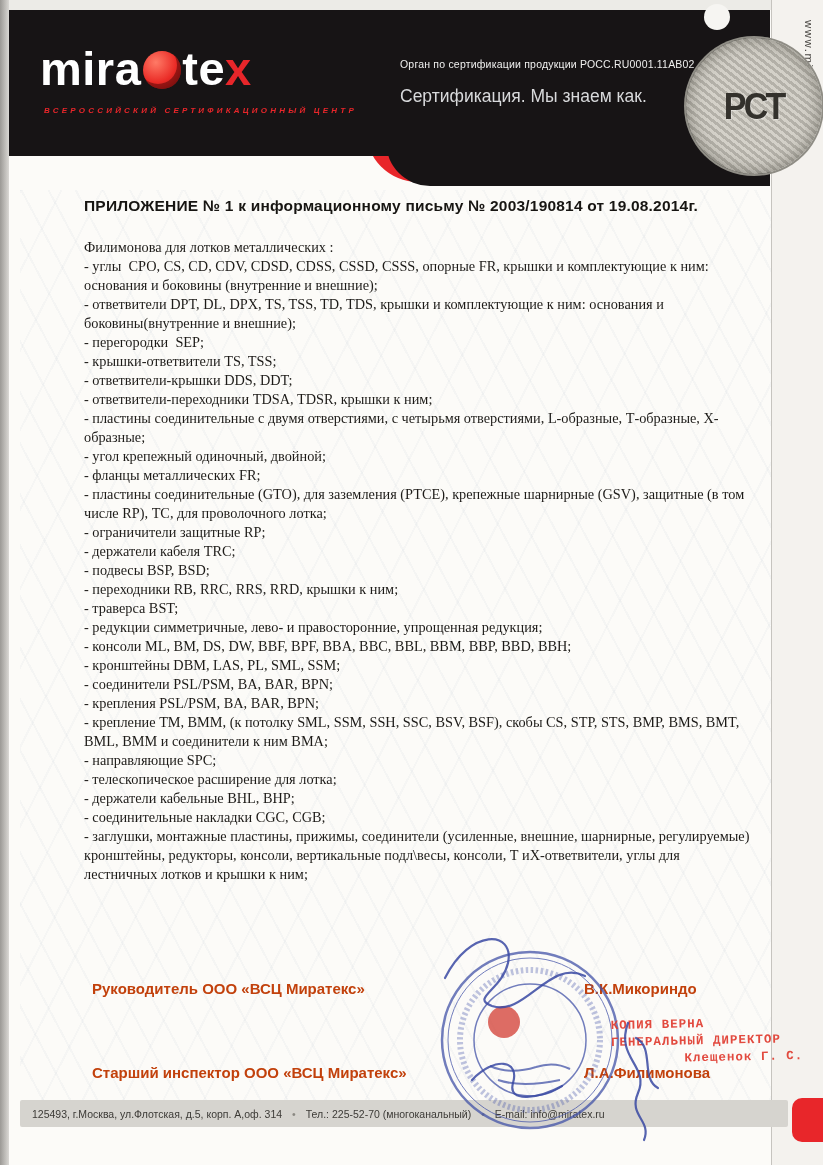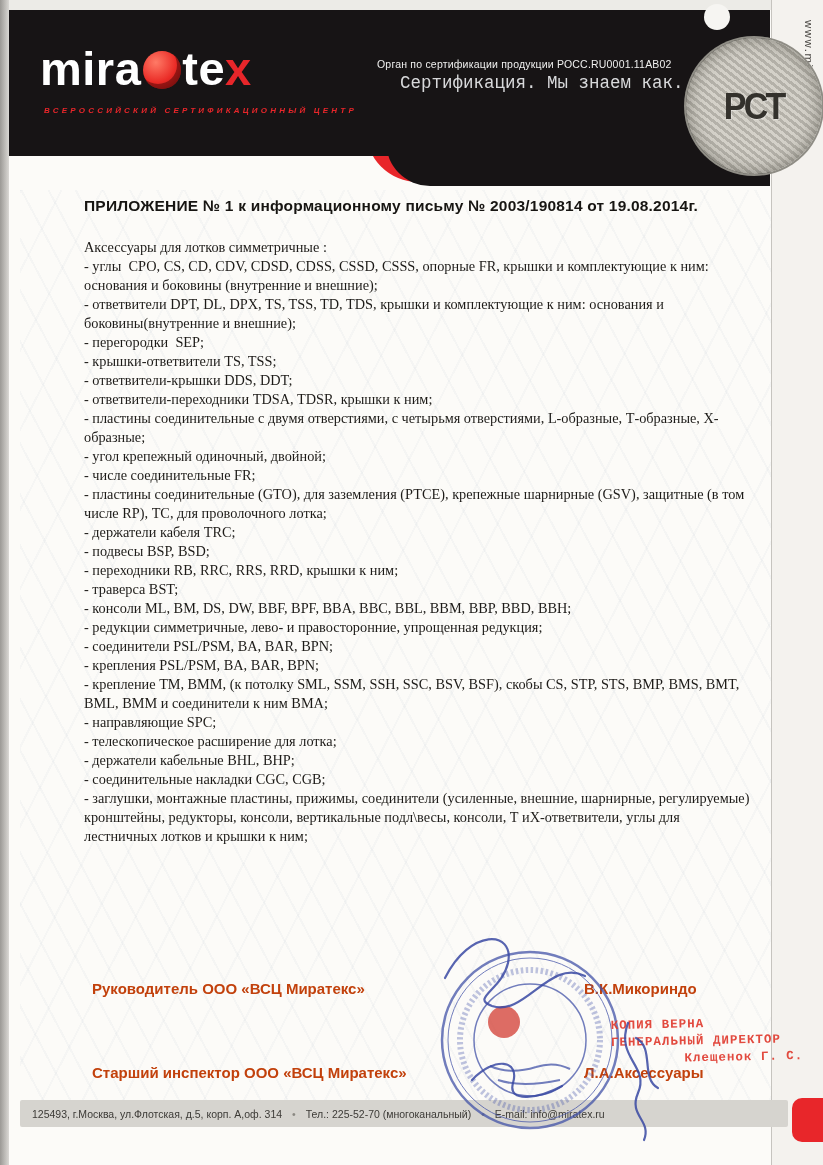--- a/index.html
+++ b/index.html
@@ -25,22 +25,22 @@
   .header { position:absolute; left:8px; top:10px; width:762px; height:146px;
                background:#171415; z-index:4; }
   .logo { position:absolute; left:32px; top:28px; height:60px; display:flex; align-items:center;
                font-weight:bold; font-size:47px; color:#ffffff; letter-spacing:.5px; }
   .logo .red { color:#e8262a; }
   .logo-sphere { display:inline-block; width:38px; height:38px; border-radius:50%; margin:4px 1px 0 2px;
                background:radial-gradient(circle at 34% 30%, #ff7a66 0%, #ea2b26 55%, #8e1212 100%);
                box-shadow:inset -4px -5px 0 rgba(60,0,0,.45); }
   .logo-subtitle { position:absolute; left:36px; top:96px; width:360px;
                color:#e8262a; font-size:8px; font-weight:bold; letter-spacing:3.2px; white-space:nowrap;font-style:italic; }
-  .cert-line { position:absolute; left:369px; top:48px; color:#efefee; font-size:10.5px; letter-spacing:.2px; }
-  .slogan { position:absolute; left:392px; top:63px; color:#d8d9db; font-size:17.5px;font-family:Liberation Mono, monospace; }
+  .cert-line { position:absolute; left:392px; top:48px; color:#efefee; font-size:10.5px; letter-spacing:.2px; }
+  .slogan { position:absolute; left:392px; top:76px; color:#d8d9db; font-size:17.5px; }
   
   .rst-circle { position:absolute; left:686px; top:38px; width:136px; height:136px; border-radius:50%;
                background:repeating-linear-gradient(38deg,#d4d1c9 0 3px,#b4b1a9 3px 6px);
                box-shadow:inset 0 0 18px rgba(60,58,50,.55), 0 0 0 2px #8f8d85;
                z-index:5; display:flex; align-items:center; justify-content:center; }
   .rst-glyph { font-weight:bold; font-size:34px; color:#33312c; letter-spacing:-2px;
                text-shadow:1px 1px 0 rgba(255,255,255,.35); transform:scaleY(1.1); }
   .hole { position:absolute; left:704px; top:4px; width:26px; height:26px; border-radius:50%;
                background:#f6f5f2; z-index:6; }
   
@@ -102,57 +102,59 @@
   </header>
 
   <div class="rst-circle">
     <div class="rst-glyph">РСТ</div>
   </div>
   <div class="hole"></div>
 
   <h1 class="title">ПРИЛОЖЕНИЕ № 1 к информационному письму № 2003/190814 от  19.08.2014г.</h1>
 
   <main class="content">
-    <p class="intro">Аксессуары для лотков симметричные :</p>
+    <p class="intro">Филимонова для лотков металлических :</p>
     <div class="items">
 
     <p class="item">- углы  СРО, CS, CD, CDV, CDSD, CDSS, CSSD, CSSS, опорные FR, крышки и комплектующие к ним: основания и боковины (внутренние и внешние);</p>
         <p class="item">- ответвители DPT, DL, DPX, TS, TSS, TD, TDS, крышки и комплектующие к ним: основания и боковины(внутренние и внешние);</p>
         <p class="item">- перегородки  SEP;</p>
         <p class="item">- крышки-ответвители TS, TSS;</p>
         <p class="item">- ответвители-крышки DDS, DDT;</p>
         <p class="item">- ответвители-переходники TDSA, TDSR, крышки к ним;</p>
         <p class="item">- пластины соединительные с двумя отверстиями, с четырьмя отверстиями, L-образные, Т-образные, Х-образные;</p>
         <p class="item">- угол крепежный одиночный, двойной;</p>
-        <p class="item">- числе соединительные FR;</p>
+        <p class="item">- фланцы металлических FR;</p>
         <p class="item">- пластины соединительные (GTO), для заземления (РТСЕ), крепежные шарнирные (GSV), защитные (в том числе RP), ТС, для проволочного лотка;</p>
+        <p class="item">- ограничители защитные RP;</p>
         <p class="item">- держатели кабеля TRC;</p>
         <p class="item">- подвесы BSP, BSD;</p>
         <p class="item">- переходники RB, RRC, RRS, RRD, крышки к ним;</p>
         <p class="item">- траверса BST;</p>
+        <p class="item">- редукции симметричные, лево- и правосторонние, упрощенная редукция;</p>
         <p class="item">- консоли ML, BM, DS, DW, BBF, BPF, BBA, BBC, BBL, BBM, BBP, BBD, BBH;</p>
-        <p class="item">- редукции симметричные, лево- и правосторонние, упрощенная редукция;</p>
+        <p class="item">- кронштейны DBM, LAS, PL, SML, SSM;</p>
         <p class="item">- соединители PSL/PSM, BA, BAR, BPN;</p>
         <p class="item">- крепления PSL/PSM, BA, BAR, BPN;</p>
         <p class="item">- крепление ТМ, ВММ, (к потолку SML, SSM, SSH, SSC, BSV, BSF), скобы CS, STP, STS, BMP, BMS, BMT, BML, BMM и соединители к ним BMA;</p>
         <p class="item">- направляющие SPC;</p>
         <p class="item">- телескопическое расширение для лотка;</p>
         <p class="item">- держатели кабельные BHL, BHP;</p>
         <p class="item">- соединительные накладки CGC, CGB;</p>
         <p class="item">- заглушки, монтажные пластины, прижимы, соединители (усиленные, внешние, шарнирные, регулируемые)  кронштейны, редукторы, консоли, вертикальные подл\весы, консоли, Т иХ-ответвители, углы для лестничных лотков и крышки к ним;</p>
       </div>
   </main>
 
   <div class="sig-row sig-row1">
     <span>Руководитель ООО «ВСЦ Миратекс»</span>
     <span class="sig-name">В.К.Микориндо</span>
   </div>
   <div class="sig-row sig-row2">
     <span>Старший инспектор ООО «ВСЦ Миратекс»</span>
-    <span class="sig-name">Л.А.Аксессуары</span>
+    <span class="sig-name">Л.А.Филимонова</span>
   </div>
 
   <svg class="stamp-svg" width="228" height="232" viewBox="0 0 228 232">
     <g stroke="#4353a8" fill="none" opacity="0.75">
       <circle cx="112" cy="112" r="88" stroke-width="2.5"></circle>
       <circle cx="112" cy="112" r="82" stroke-width="1"></circle>
       <circle cx="112" cy="112" r="70" stroke-width="6" stroke-dasharray="2.5 2.5" opacity="0.45"></circle>
       <circle cx="112" cy="112" r="56" stroke-width="1.5"></circle>
       <path d="M 72 138 q 20 9 46 1 q 18 -6 34 2" stroke-width="2"></path>
       <path d="M 80 152 q 24 8 62 0" stroke-width="2"></path>

